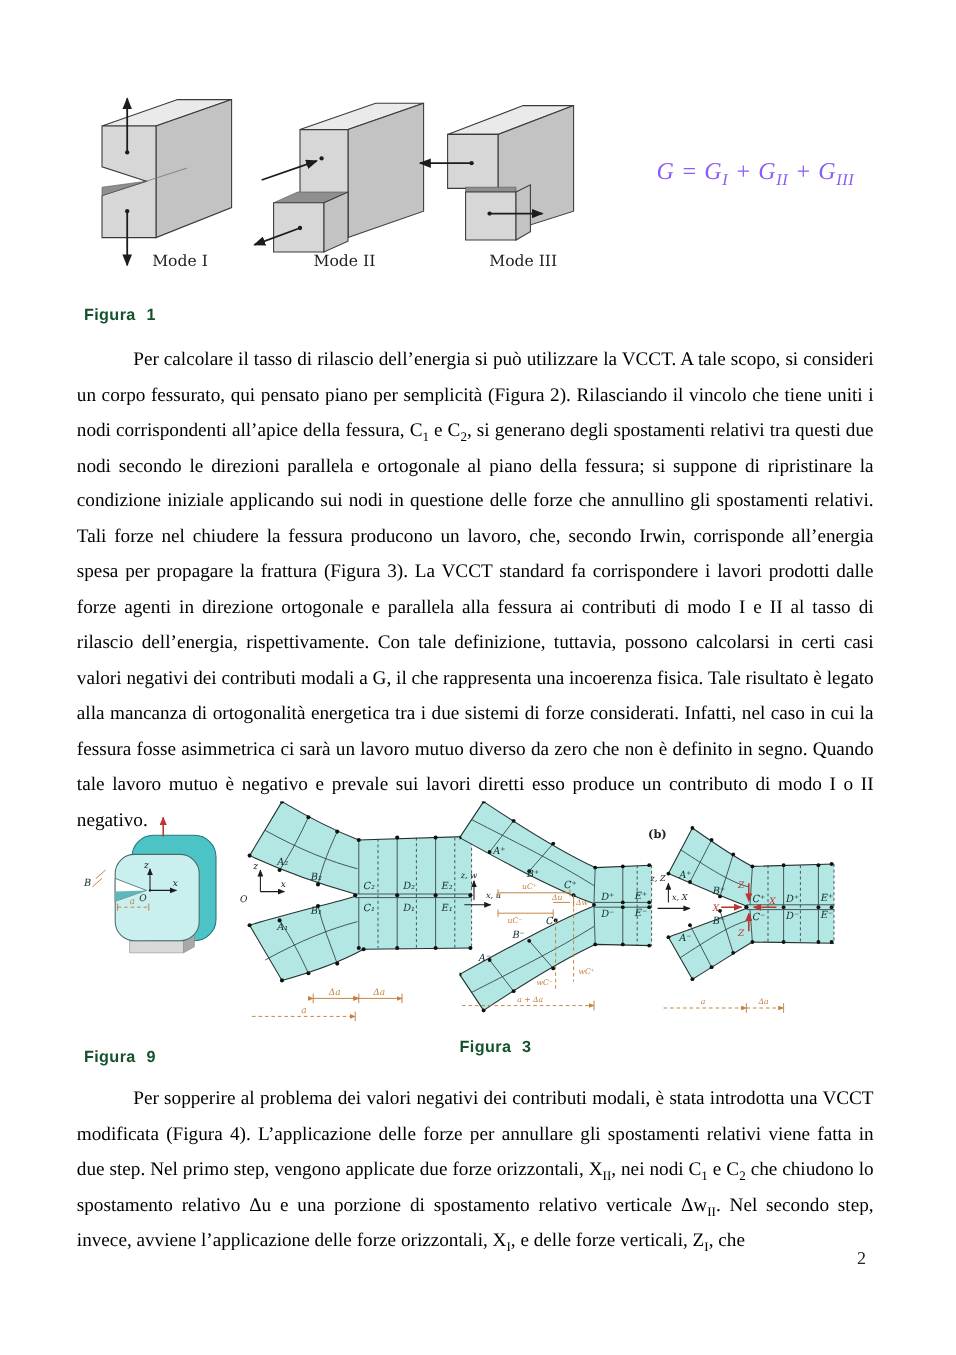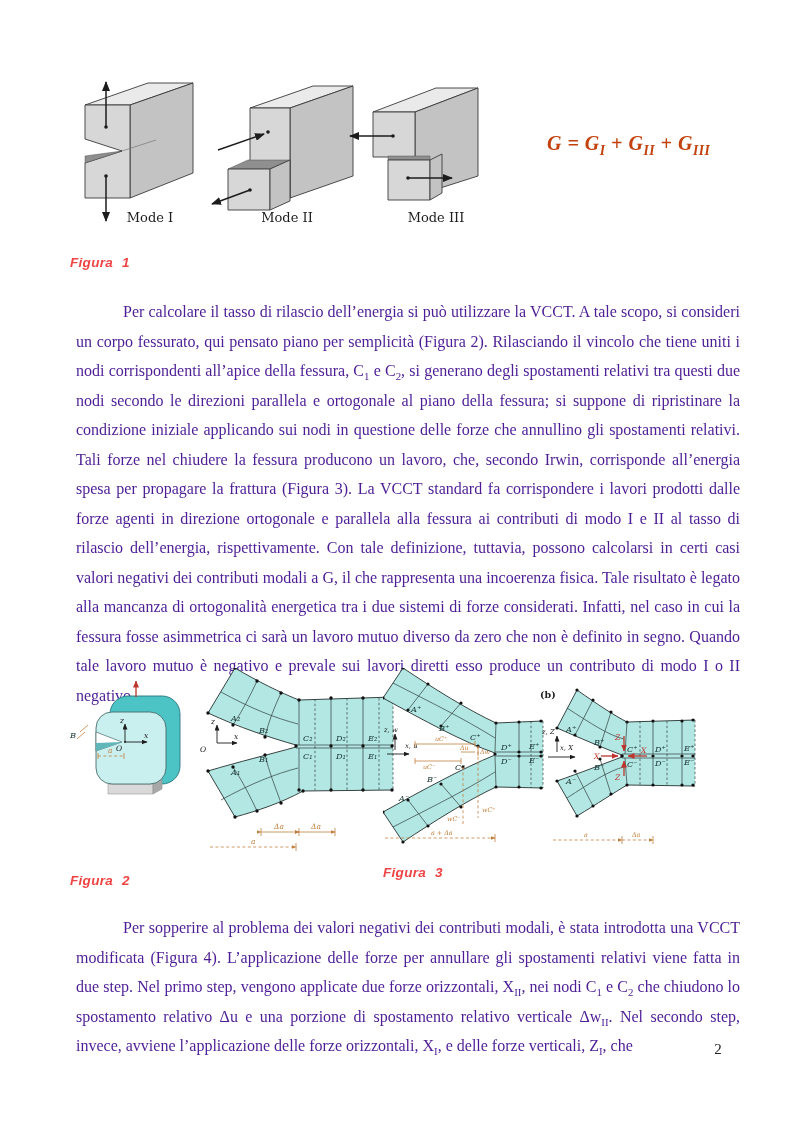--- a/index.html
+++ b/index.html
@@ -1,25 +1,25 @@
 <!DOCTYPE html>
 <html><head>
 <meta charset="utf-8">
 <style>
   html,body{margin:0;padding:0;}
   body{width:797px;height:1129px;background:#ffffff;position:relative;overflow:hidden;
        font-family:"Liberation Serif", serif;color:#161616;}
   .abs{position:absolute;}
   .bodytext{width:664px;font-size:16px;line-height:29.5px;text-align:justify;
-            color:#4c1d95;margin:12px;}
+            color:#000000;margin:0;}
   .bodytext.indent{text-indent:47px;}
   .bodytext sub, .equation sub{font-size:68%;line-height:0;}
-  .caption{font-family:"Liberation Sans", sans-serif;font-style:italic;font-weight:bold;
-           font-size:13.5px;color:#ef4444;letter-spacing:.3px;word-spacing:5px;}
-  .equation{font-style:italic;font-size:20px;color:#c2410c;letter-spacing:.5px;font-weight:bold;}
+  .caption{font-family:"Liberation Sans", sans-serif;font-weight:bold;
+           font-size:13.5px;color:#14532d;letter-spacing:.3px;word-spacing:5px;}
+  .equation{font-style:italic;font-size:20px;color:#8b5cf6;letter-spacing:.5px;}
   .pagenum{font-size:15px;color:#222;}
   svg text{font-family:"DejaVu Serif", serif;}
   .nl{font-style:italic;font-size:8.2px;fill:#14302f;}
   .nl2{font-style:italic;font-size:8.2px;fill:#14302f;}
   .ax{font-style:italic;font-size:7.5px;fill:#222;}
   .ax2{font-style:italic;font-size:6.8px;fill:#222;}
   .dim{font-style:italic;font-size:7.5px;fill:#c2813f;}
   .dim2{font-style:italic;font-size:6.4px;fill:#c2813f;}
   .modelabel{font-size:13px;fill:#1c1c1c;}
   .ptag{font-weight:bold;font-size:9.5px;fill:#222;}
@@ -379,18 +379,18 @@
   <g>
     <line class="odash" x1="15" y1="172" x2="84" y2="172" marker-end="url(#ao)"></line>
     <line class="odim" x1="84" y1="168" x2="84" y2="176"></line>
     <text class="dim2" x="46" y="169">a</text>
     <line class="odash" x1="84" y1="172" x2="115" y2="172" marker-end="url(#ao)"></line>
     <line class="odim" x1="115" y1="168" x2="115" y2="176"></line>
     <text class="dim2" x="94" y="169">Δa</text>
   </g>
 </svg>
 
-<div class="abs caption" style="left:70px;top:873px">Figura 2</div>
+<div class="abs caption" style="left:70px;top:873px">Figura 9</div>
 <div class="abs caption" style="left:383px;top:865px">Figura 3</div>
 
 <p class="abs bodytext indent" style="left:64px;top:901px">Per sopperire al problema dei valori negativi dei contributi modali, è stata introdotta una VCCT modificata (Figura 4). L’applicazione delle forze per annullare gli spostamenti relativi viene fatta in due step. Nel primo step, vengono applicate due forze orizzontali, X<sub>II</sub>, nei nodi C<sub>1</sub> e C<sub>2</sub> che chiudono lo spostamento relativo Δu e una porzione di spostamento relativo verticale Δw<sub>II</sub>. Nel secondo step, invece, avviene l’applicazione delle forze orizzontali, X<sub>I</sub>, e delle forze verticali, Z<sub>I</sub>, che</p>
 
 <div class="abs pagenum" style="left:703px;top:1041px;width:30px;text-align:center">2</div>
 
 </body></html>

